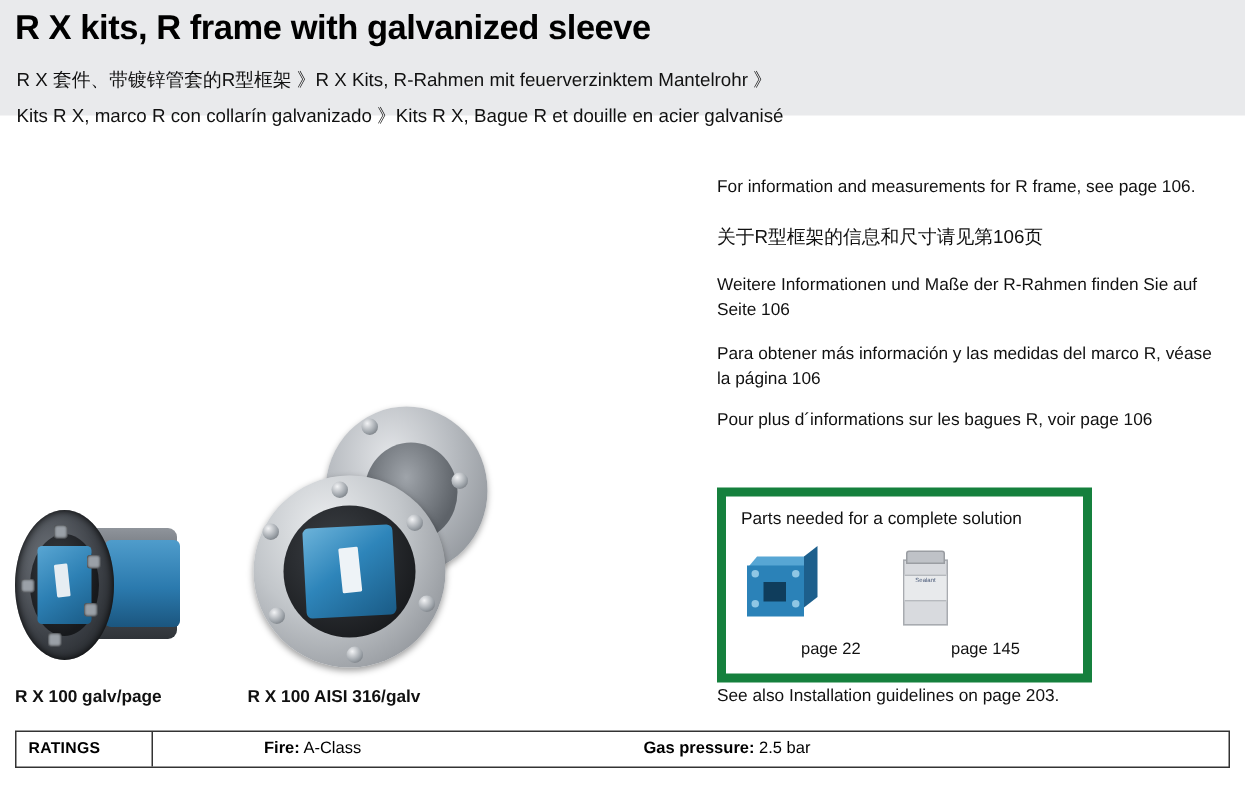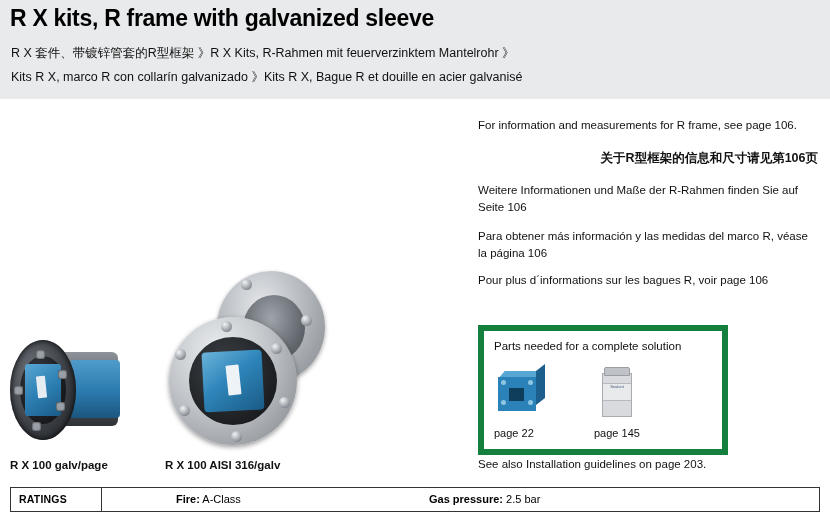--- a/index.html
+++ b/index.html
@@ -20,21 +20,21 @@
     width: 830px;
     height: 523px;
   }
 
   
   .header {
     position: absolute;
     left: 0;
     top: 0;
     width: 830px;
-    height: 99px;
+    height: 77px;
     background: #e9eaec;
   }
   .header-title {
     position: absolute;
     left: 10px;
     top: 5px;
     font-size: 23px;
     font-weight: bold;
     letter-spacing: -0.3px;
     color: #000;
@@ -53,21 +53,21 @@
   
   .rtext {
     position: absolute;
     left: 478px;
     font-size: 11.5px;
     color: #111;
     line-height: 1.45;
     width: 340px;
   }
   .rtext.t1 { top: 117px; }
-  .rtext.t2 { top: 149px; font-size: 12.5px; font-weight: bold; text-align: right; }
+  .rtext.t2 { top: 149px; font-size: 12.5px; font-weight: normal; }
   .rtext.t3 { top: 182px; width: 330px; }
   .rtext.t4 { top: 228px; width: 330px; }
   .rtext.t5 { top: 272px; width: 330px; }
 
   
   .parts-box {
     position: absolute;
     left: 478px;
     top: 325px;
     width: 238px;
@@ -79,20 +79,21 @@
     position: absolute;
     left: 10px;
     top: 9px;
     font-size: 11.5px;
     color: #111;
   }
   .parts-caption {
     position: absolute;
     font-size: 11px;
     color: #111;
+    margin-left: 40px;
   }
   .parts-caption.c1 { left: 10px; top: 96px; }
   .parts-caption.c2 { left: 110px; top: 96px; }
 
   
   .mini-cube {
     position: absolute;
     left: 14px;
     top: 40px;
     width: 48px;

